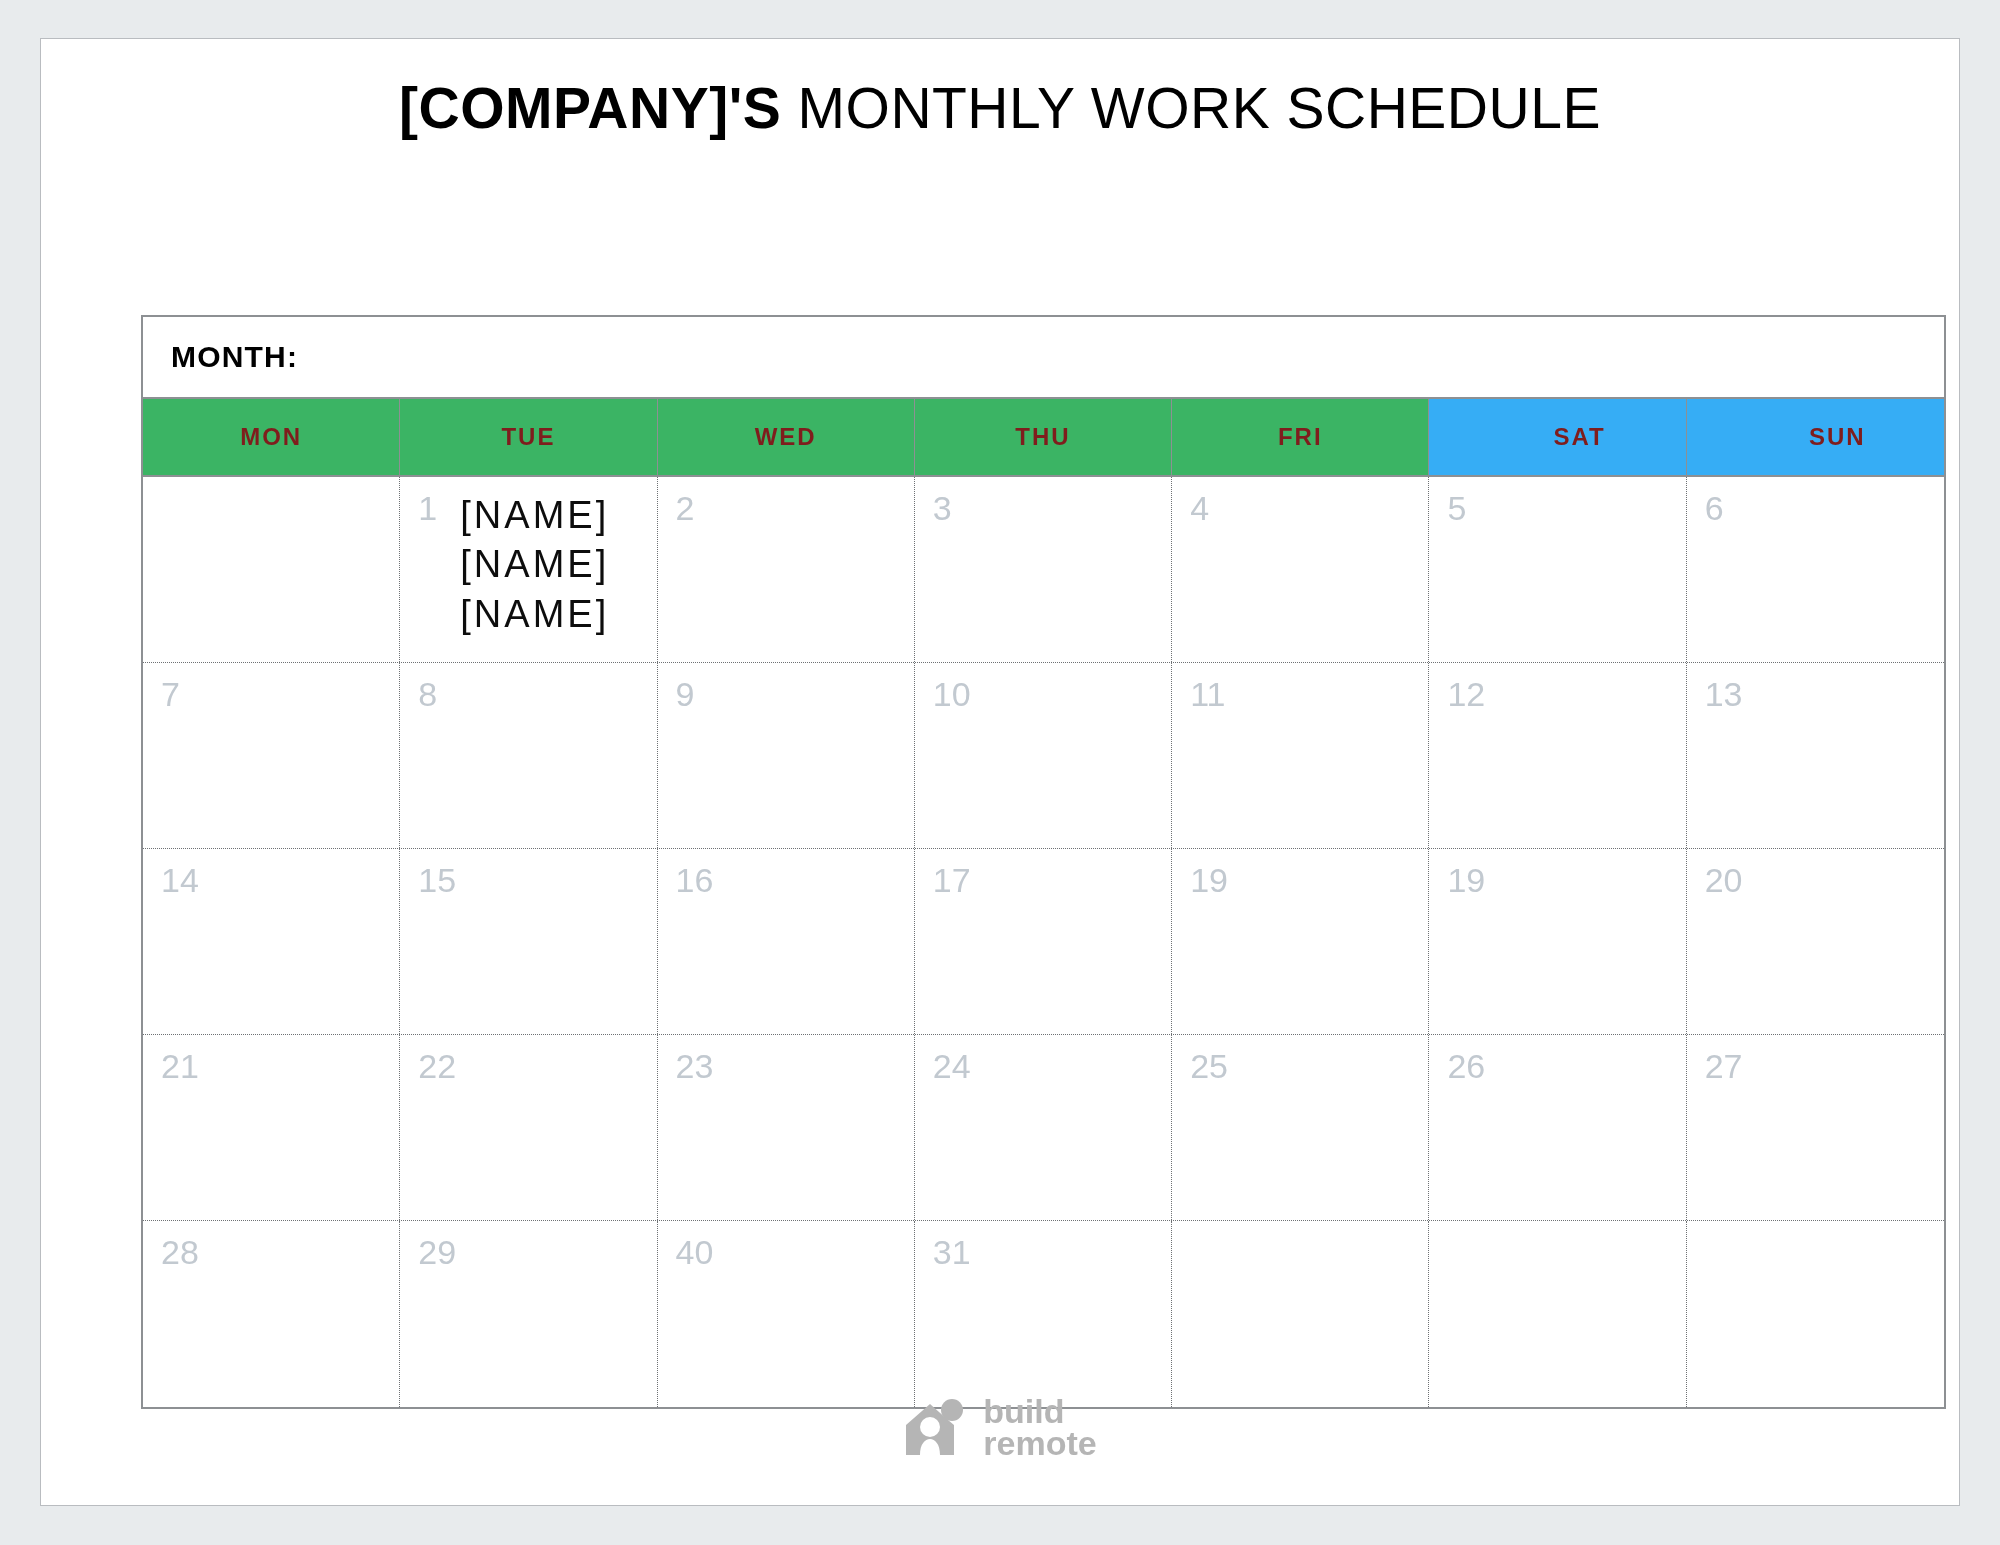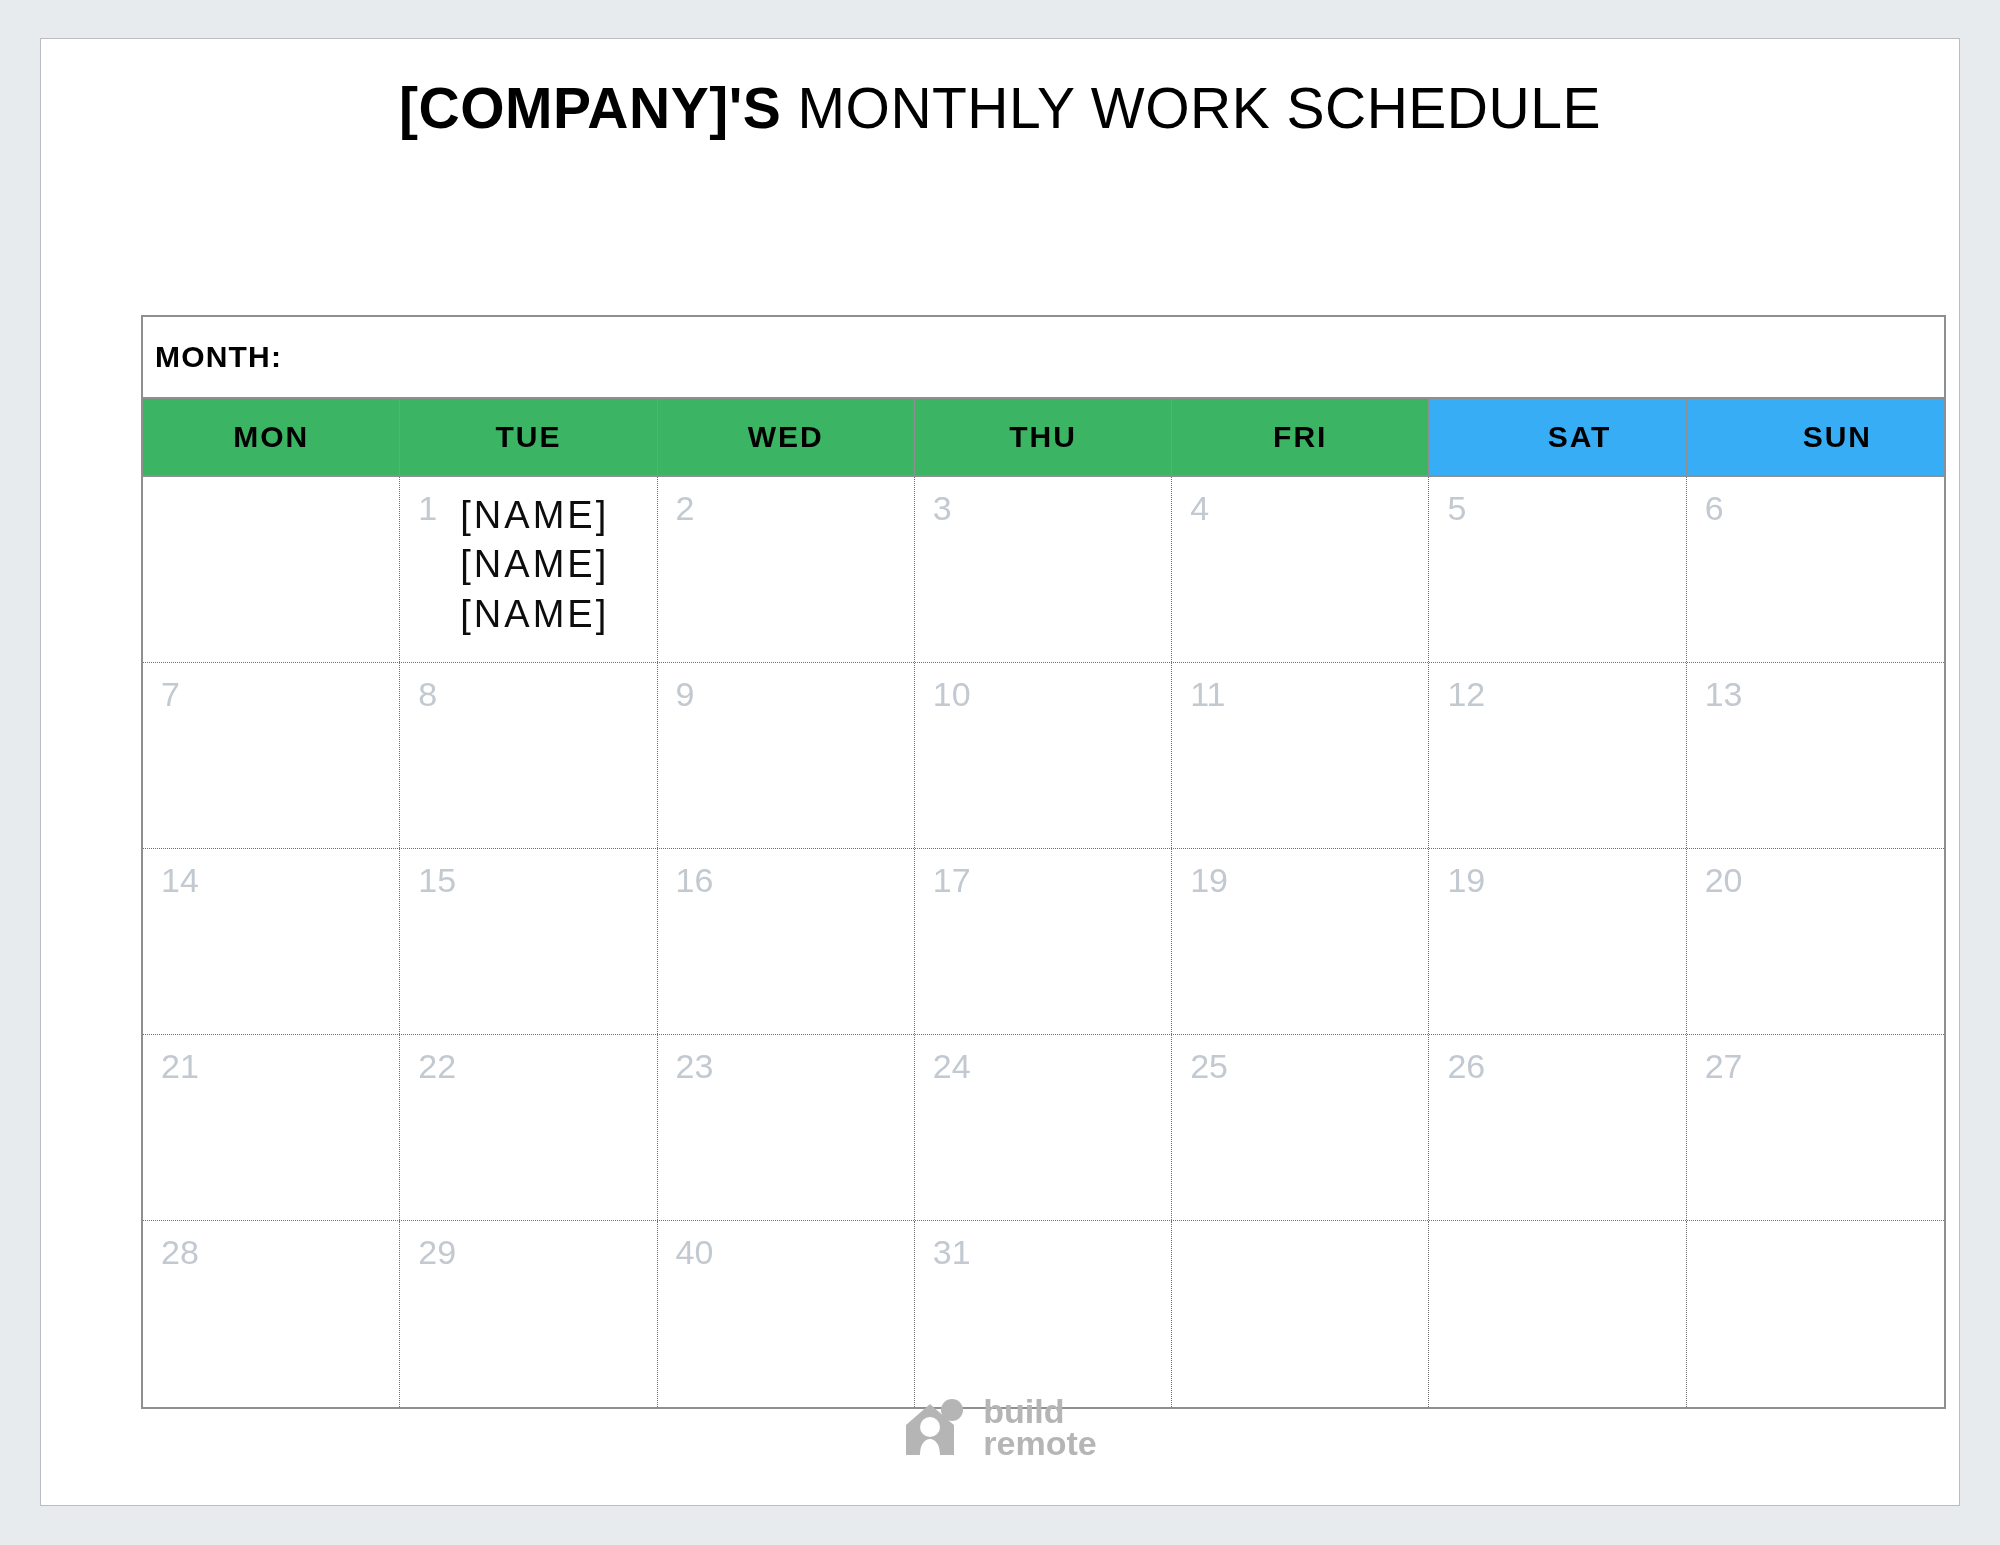--- a/index.html
+++ b/index.html
@@ -57,45 +57,45 @@
     width: 1805px;
     border: 2px solid #8d9093;
     background: #ffffff;
   }
 
   
   .month-bar {
     height: 82px;
     display: flex;
     align-items: center;
-    padding-left: 12px;
+    padding-left: 28px;
     border-bottom: 2px solid #8d9093;
   }
   .month-label {
     font-size: 30px;
     font-weight: 700;
     letter-spacing: 1.2px;
     color: #000000;
   }
 
   
   .weekday-row {
     display: grid;
     grid-template-columns: repeat(7, 1fr);
     height: 78px;
     border-bottom: 2px solid #8d9093;
   }
   .weekday {
     display: flex;
     align-items: center;
     justify-content: center;
-    font-size: 30px;
+    font-size: 24px;
     font-weight: 800;
     letter-spacing: 2px;
-    color: #000000;
+    color: #7f1d1d;
     border-right: 1px solid #8d9093;
   }
   .weekday:last-child { border-right: none; }
   .weekday.weekday-green { background: #3bb464; }
   .weekday.weekday-blue  { background: #36adf5; padding-left: 44px; }
 
   
   .week-row {
     display: grid;
     grid-template-columns: repeat(7, 1fr);

